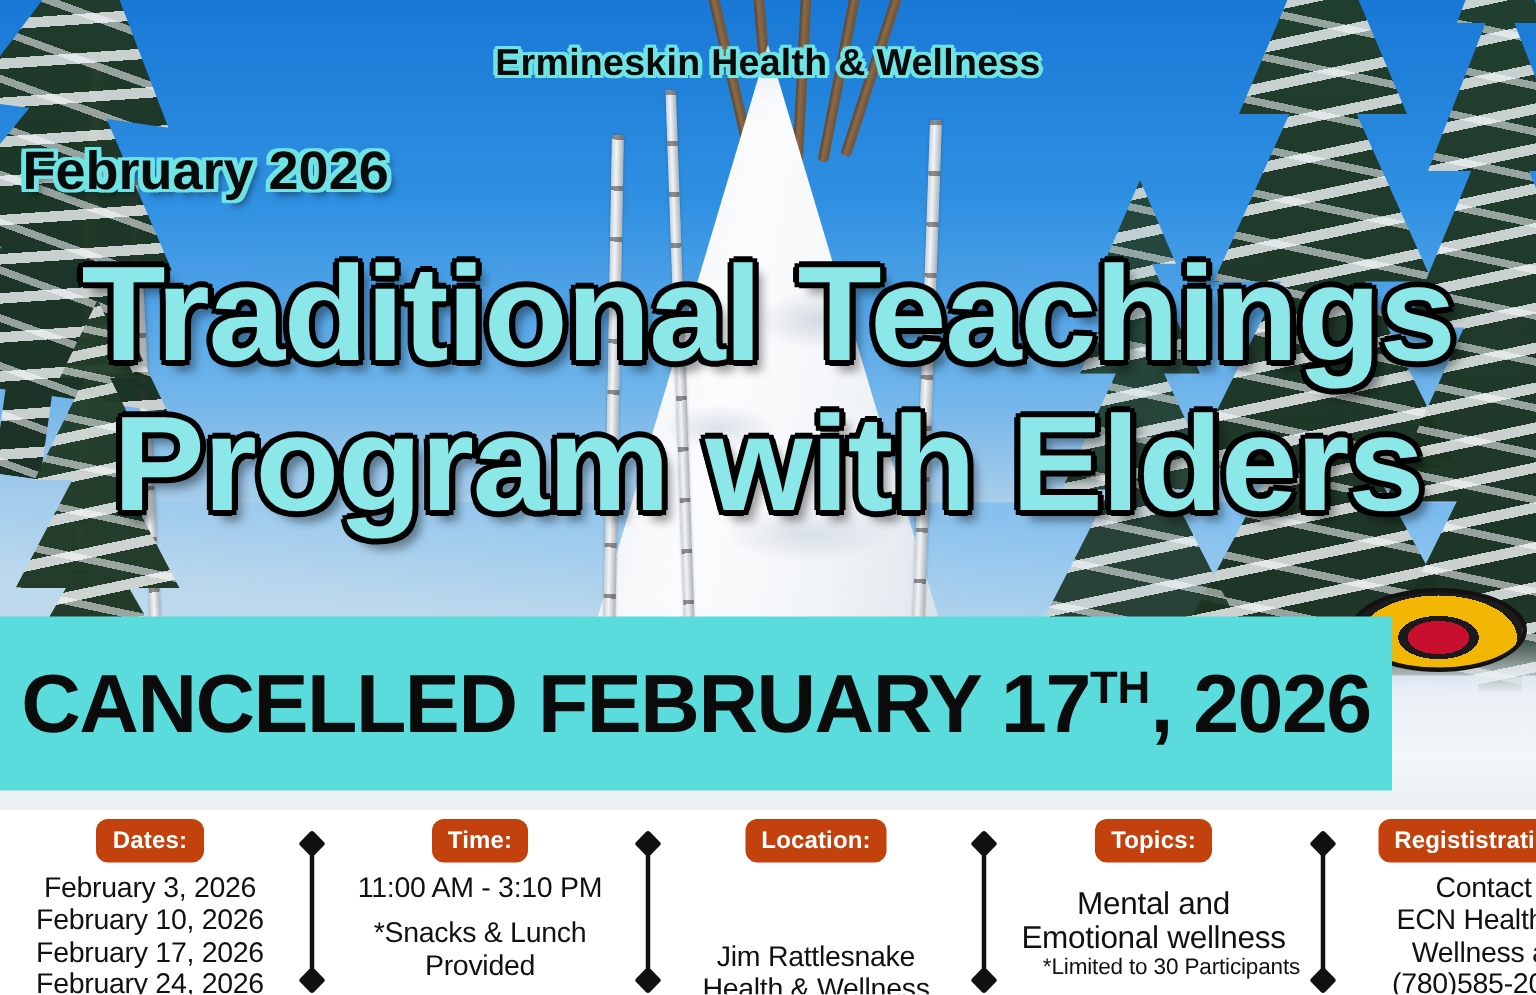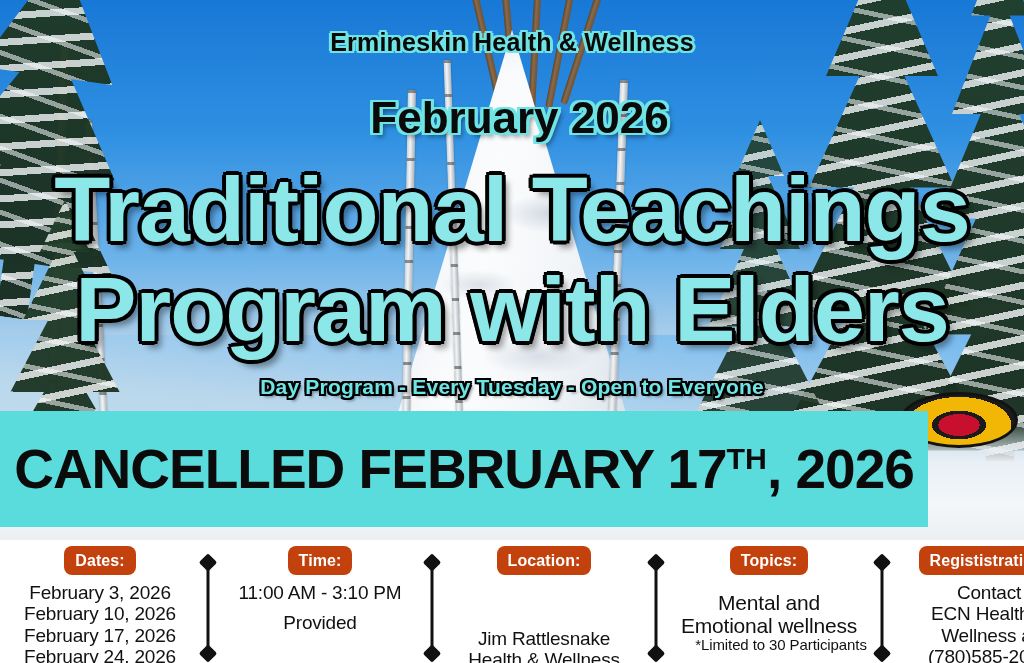--- a/index.html
+++ b/index.html
@@ -107,22 +107,21 @@
     letter-spacing:.2px;
     color:#0a0a0a;
     text-shadow:
       -2px 0 0 #6fe4e4, 2px 0 0 #6fe4e4, 0 -2px 0 #6fe4e4, 0 2px 0 #6fe4e4,
       -2px -2px 0 #6fe4e4, 2px -2px 0 #6fe4e4, -2px 2px 0 #6fe4e4, 2px 2px 0 #6fe4e4,
       -3px 0 0 #6fe4e4, 3px 0 0 #6fe4e4;
     font-family:"Liberation Sans", sans-serif;
   }
   .month{
     position:absolute; left:0; right:0; top:93px;
-    text-align:center;
-    font-size:44px;
+    font-size:36px;
     font-weight:bold;
     color:#0a0a0a;
     text-shadow:
       -2px 0 0 #6fe4e4, 2px 0 0 #6fe4e4, 0 -2px 0 #6fe4e4, 0 2px 0 #6fe4e4,
       -3px -2px 0 #6fe4e4, 3px -2px 0 #6fe4e4, -3px 2px 0 #6fe4e4, 3px 2px 0 #6fe4e4,
       -3px 0 0 #6fe4e4, 3px 0 0 #6fe4e4,
       4px 4px 5px rgba(0,0,0,.45);
     margin-left: 15px;
   }
   .title{
@@ -296,21 +295,20 @@
     <div class="snowbush" style="left:330px;top:470px;width:220px;height:110px;"></div>
     <div class="ground"></div>
 
     <div class="logo"></div>
   </div>
 
   <div class="org">Ermineskin Health &amp; Wellness</div>
   <div class="month">February 2026</div>
   <div class="title title-1">Traditional Teachings</div>
   <div class="title title-2">Program with Elders</div>
-  <div class="tagline">Day Program - Every Tuesday - Open to Everyone</div>
 
   <div class="banner">
     <div class="banner-text"><span>CANCELLED FEBRUARY 17</span><sup>TH</sup><span>, 2026</span></div>
   </div>
 
   <div class="info">
 
     <div class="col c-dates">
       <span class="pill">Dates:</span>
       <div class="body-lines">
@@ -325,20 +323,21 @@
       <span class="dia top"></span>
       <span class="bar"></span>
       <span class="dia bot"></span>
     </div>
 
     <div class="col c-time">
       <span class="pill">Time:</span>
       <div class="body-lines">
         <div>11:00 AM - 3:10 PM</div>
         <div class="gap"></div>
+        <div>*Snacks &amp; Lunch</div>
         <div>Provided</div>
       </div>
     </div>
 
     <div class="sep">
       <span class="dia top"></span>
       <span class="bar"></span>
       <span class="dia bot"></span>
     </div>
 

